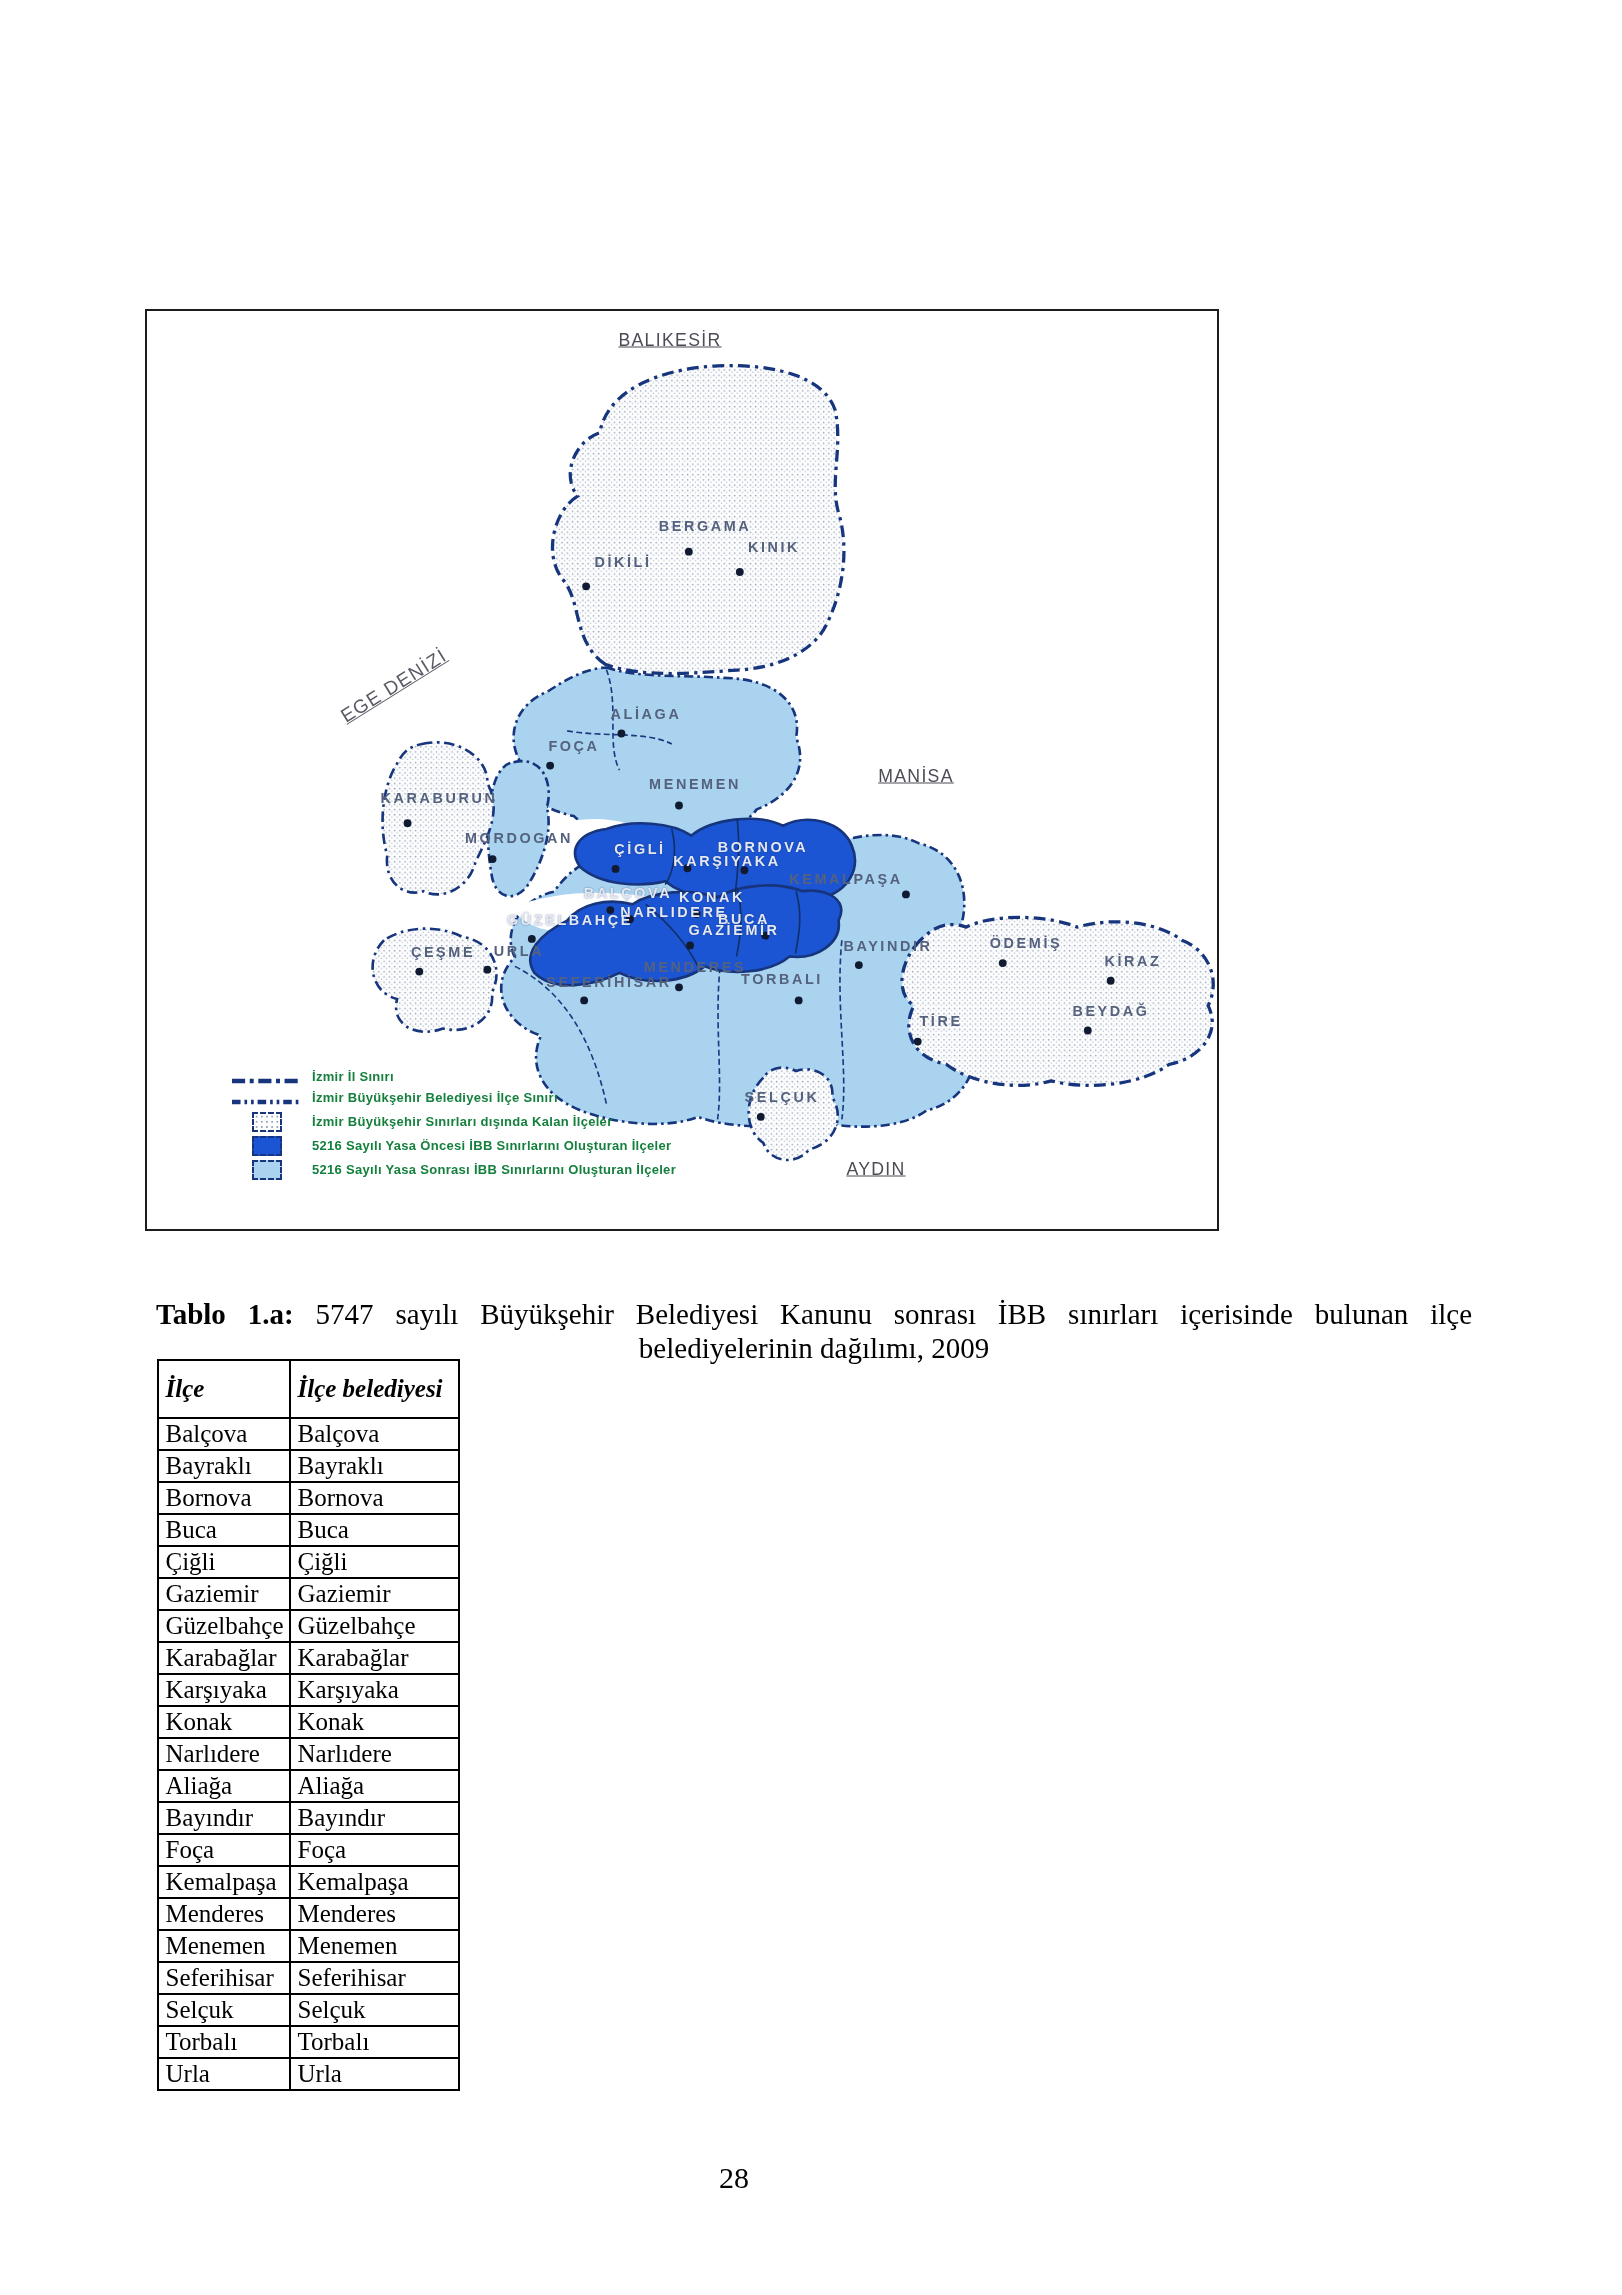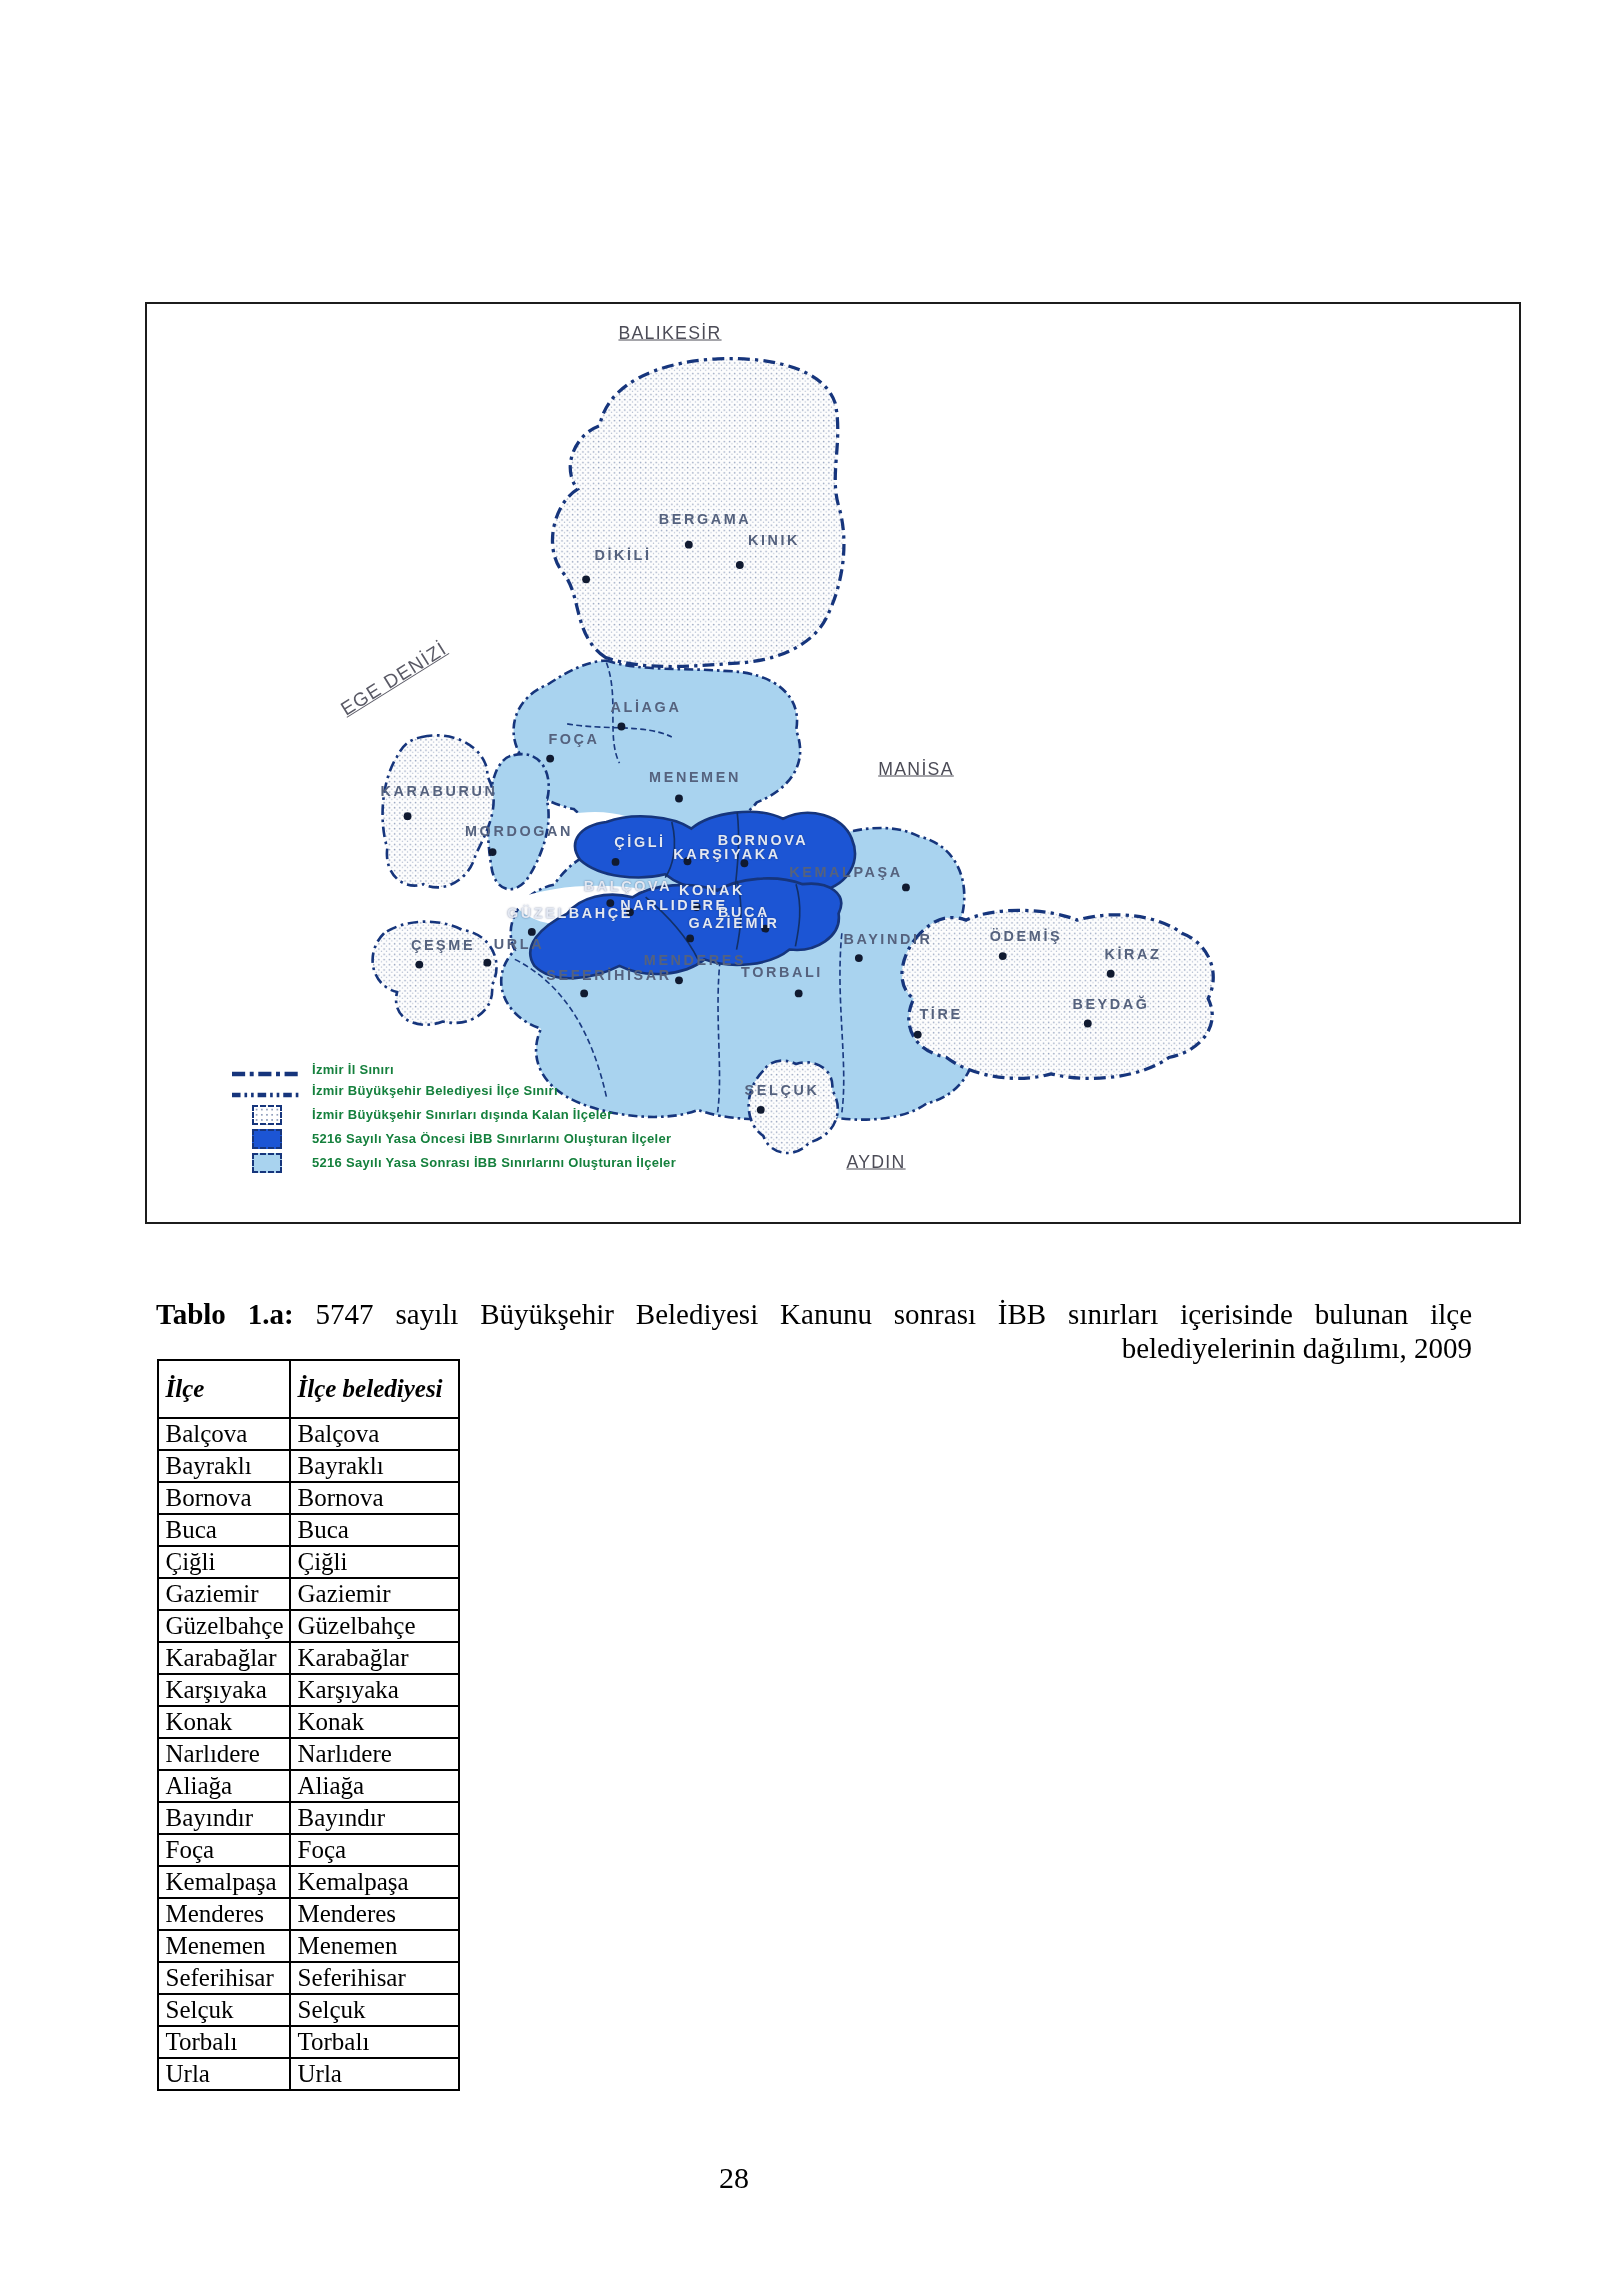--- a/index.html
+++ b/index.html
@@ -2,21 +2,21 @@
 <html style="font-size:10.5px"><head>
 <meta charset="utf-8">
 <style>
   html,body{margin:0;padding:0;background:#888;}
   #page{
     position:relative;width:1622px;height:2295px;background:#ffffff;
     font-family:"Liberation Serif",serif;color:#000;overflow:hidden;
   }
   
   #map-frame{
-    position:absolute;left:145px;top:302px;width:1376px;height:922px;
+    position:absolute;left:145px;top:309px;width:1074px;height:922px;
     border:2.6px solid #1c1c1c;box-sizing:border-box;background:#fff;
   }
   #map-frame svg{position:absolute;left:0;top:0;}
   .maplabel{
     position:absolute;transform:translate(-50%,-50%);
     font-family:"Liberation Sans",sans-serif;font-weight:bold;
     font-size:14.4px;letter-spacing:2.6px;white-space:nowrap;
   }
   .dl-dark{color:#55627e;}
   .dl-light{color:#e3e8f2;text-shadow:0 0 2px rgba(20,40,90,.55);}
@@ -40,21 +40,21 @@
   .sw{width:30px;height:19.6px;box-sizing:border-box;}
   .sw-out{
     background-color:#fff;border:2px dashed #16357c;
     background-image:radial-gradient(#93a1bd 0.9px,transparent 1px);background-size:5.2px 5.2px;
   }
   .sw-pre{background:#1c55d4;border:2.6px dashed #16357c;}
   .sw-post{background:#a9d3ef;border:2px dashed #16357c;}
   
   .caption{position:absolute;left:156px;font-size:29px;line-height:34px;}
   #tablo-caption{width:1316px;text-align:justify;text-align-last:justify;}
-  #tablo-caption2{width:1316px;text-align:right;}
+  #tablo-caption2{width:1316px;text-align:center;}
   
   #ilce-table{
     position:absolute;left:157px;top:1359px;border-collapse:collapse;
     font-size:25px;table-layout:fixed;
   }
   #ilce-table th,#ilce-table td{
     border:2px solid #000;text-align:left;padding:0 2.6px 0 6.5px;
     overflow:visible;white-space:nowrap;
   }
   #ilce-table th{font-weight:bold;height:56px;vertical-align:middle;line-height:27.5px;font-style:italic;}

